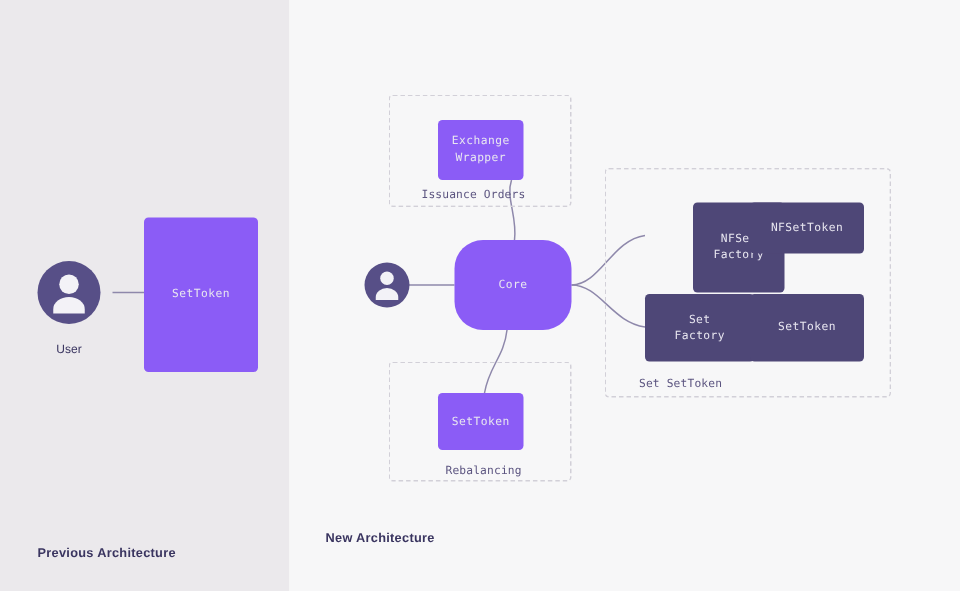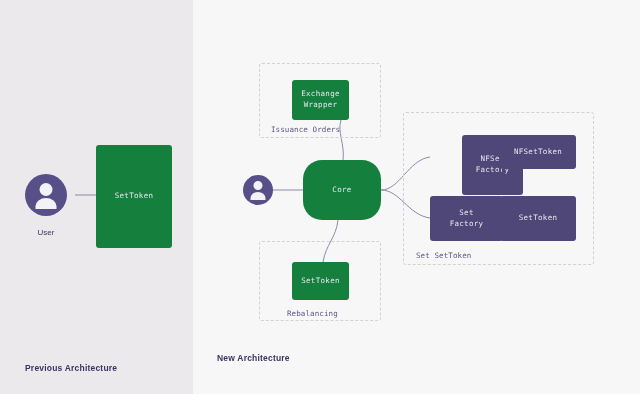--- a/index.html
+++ b/index.html
@@ -40,39 +40,40 @@
     box-sizing: border-box;
     background: transparent;
   }
   .group-label {
     position: absolute;
     font-family: "DejaVu Sans Mono", monospace;
     font-size: 7.5px;
     color: #5c5580;
     white-space: nowrap;
     letter-spacing: 0.1px;
+    margin-left: 10px;
   }
 
   
   .node {
     position: absolute;
     box-sizing: border-box;
     display: flex;
     align-items: center;
     justify-content: center;
     text-align: center;
     color: #e8e6f0;
     font-family: "DejaVu Sans Mono", monospace;
     font-size: 7.5px;
     line-height: 1.45;
     letter-spacing: 0.3px;
     border-radius: 3px;
     white-space: pre-line;
   }
-  .node.dark  { background: #15803d; }
+  .node.dark  { background: #8b5cf6; }
   .node.mid   { background: #4e4777; }
 
   
   .avatar {
     position: absolute;
     border-radius: 50%;
     background: #574f87;
     overflow: hidden;
   }
   .avatar .head {

